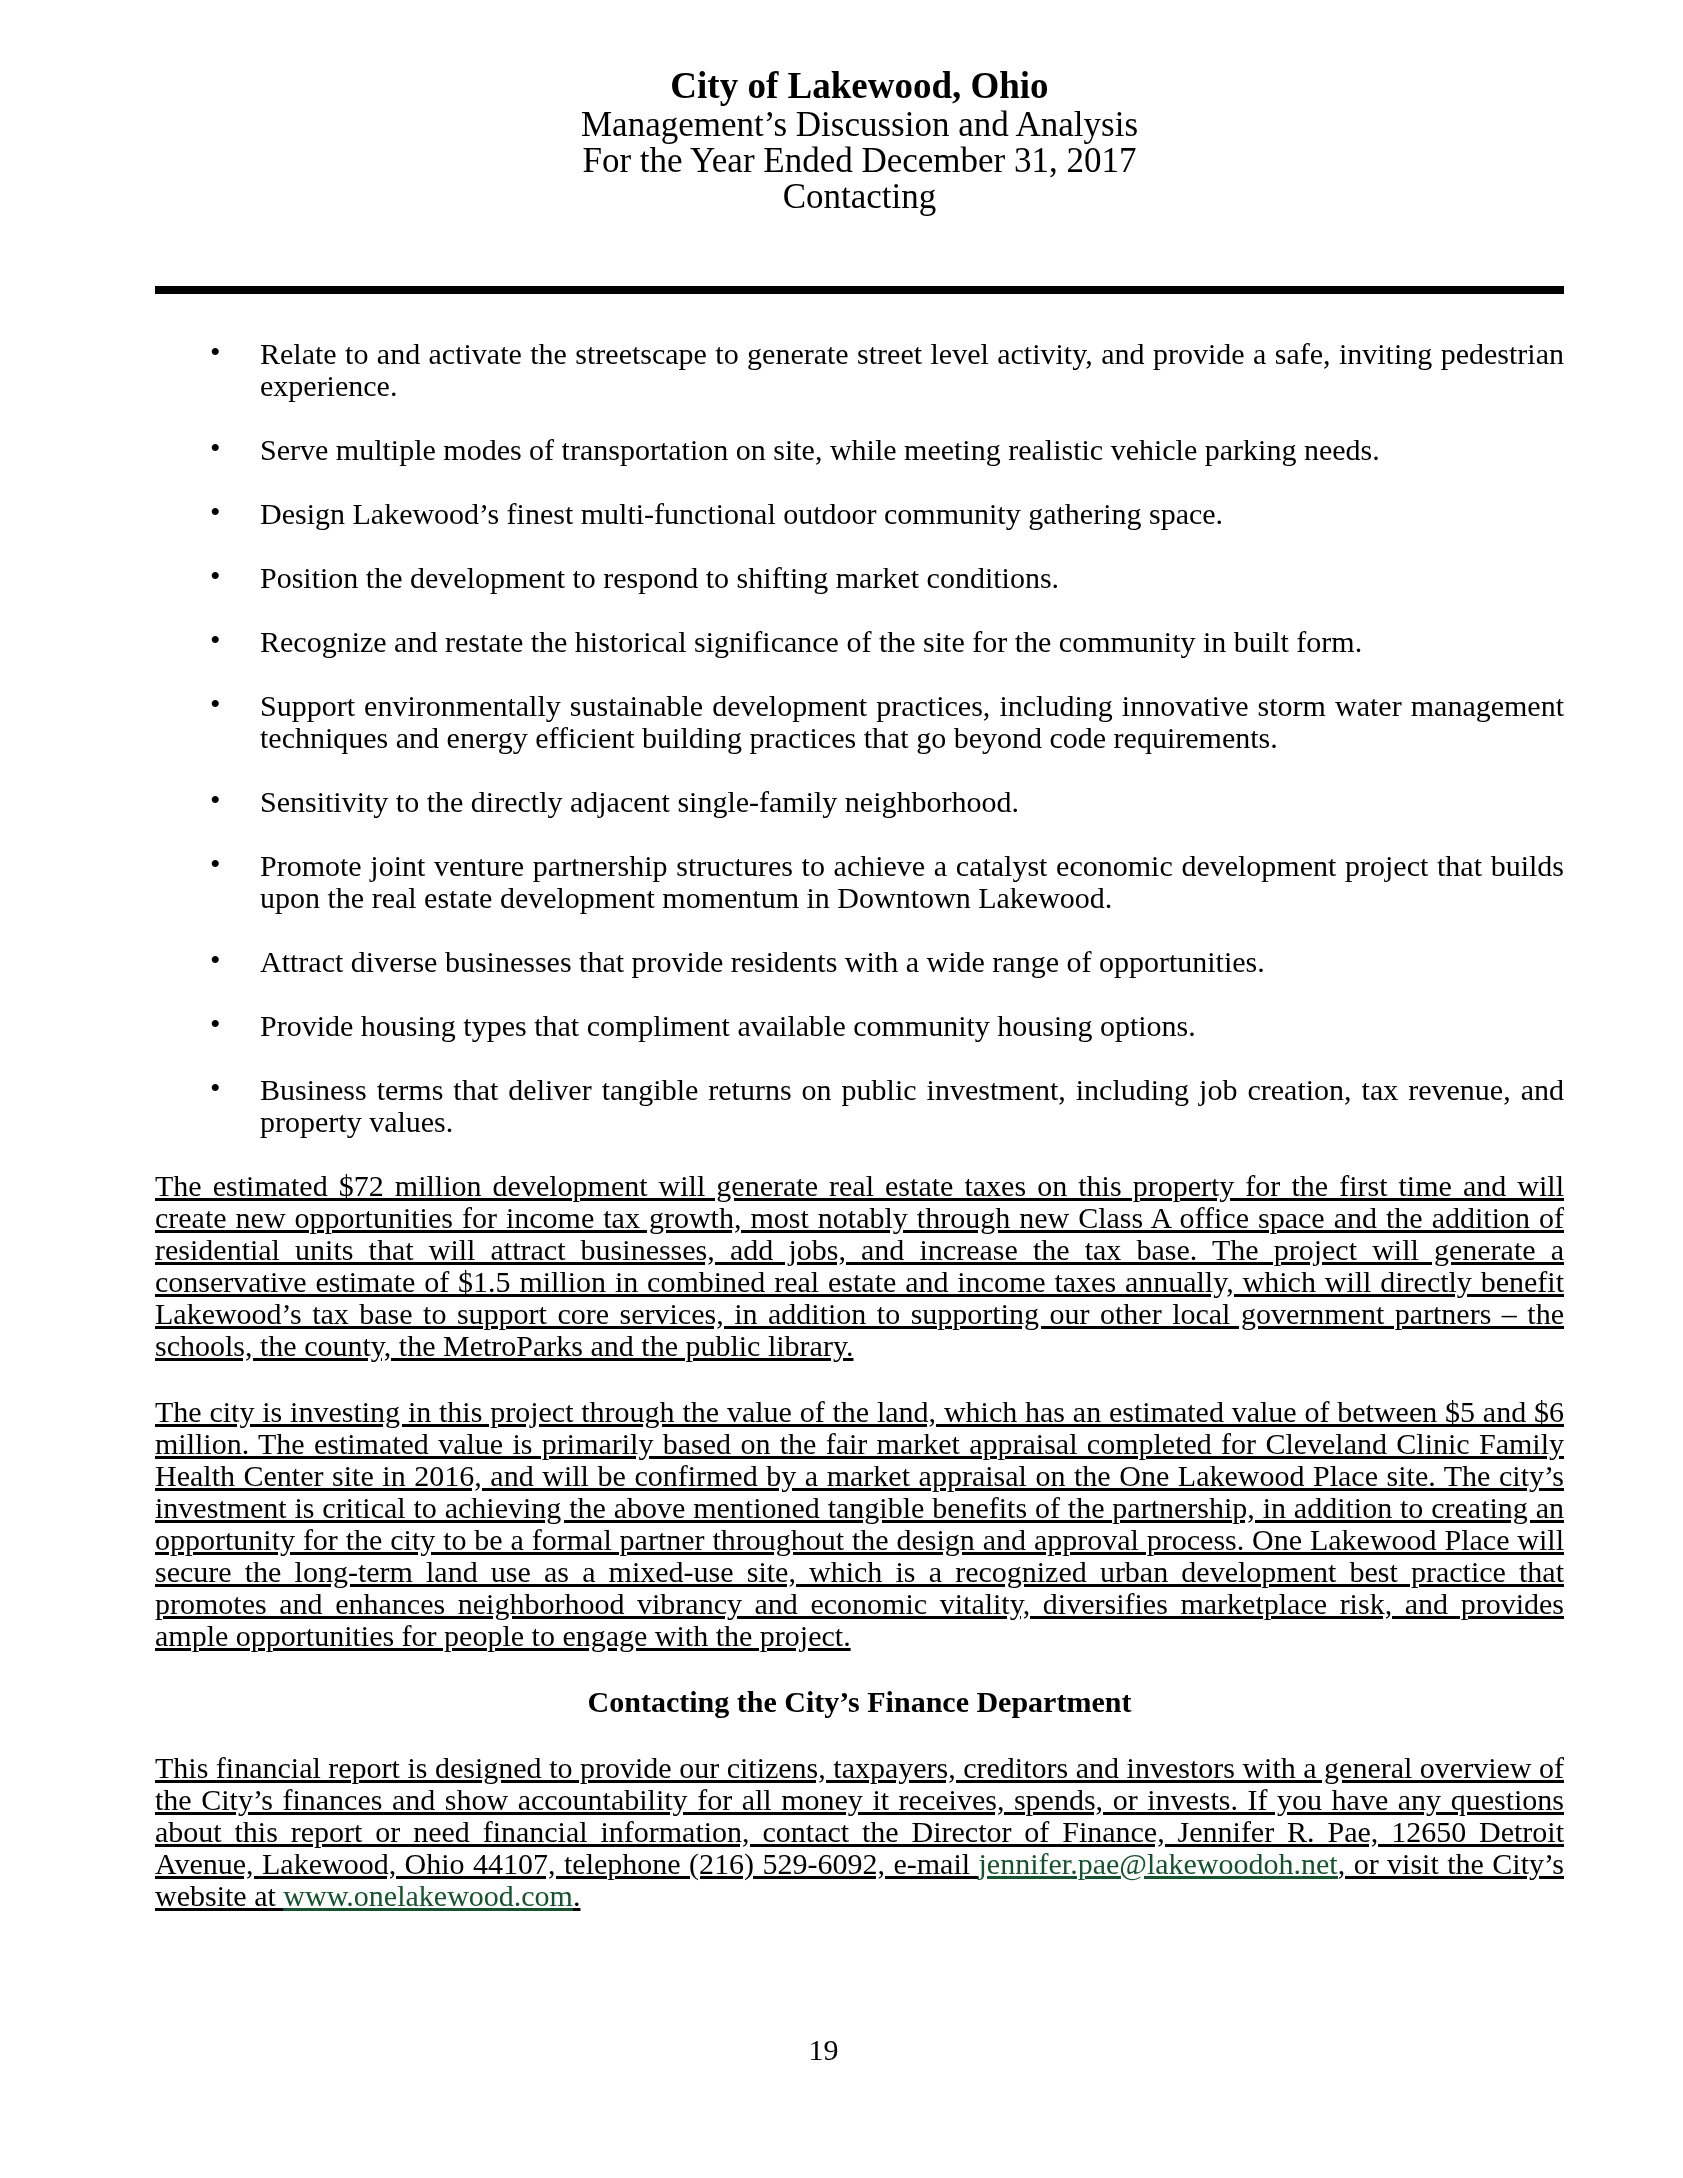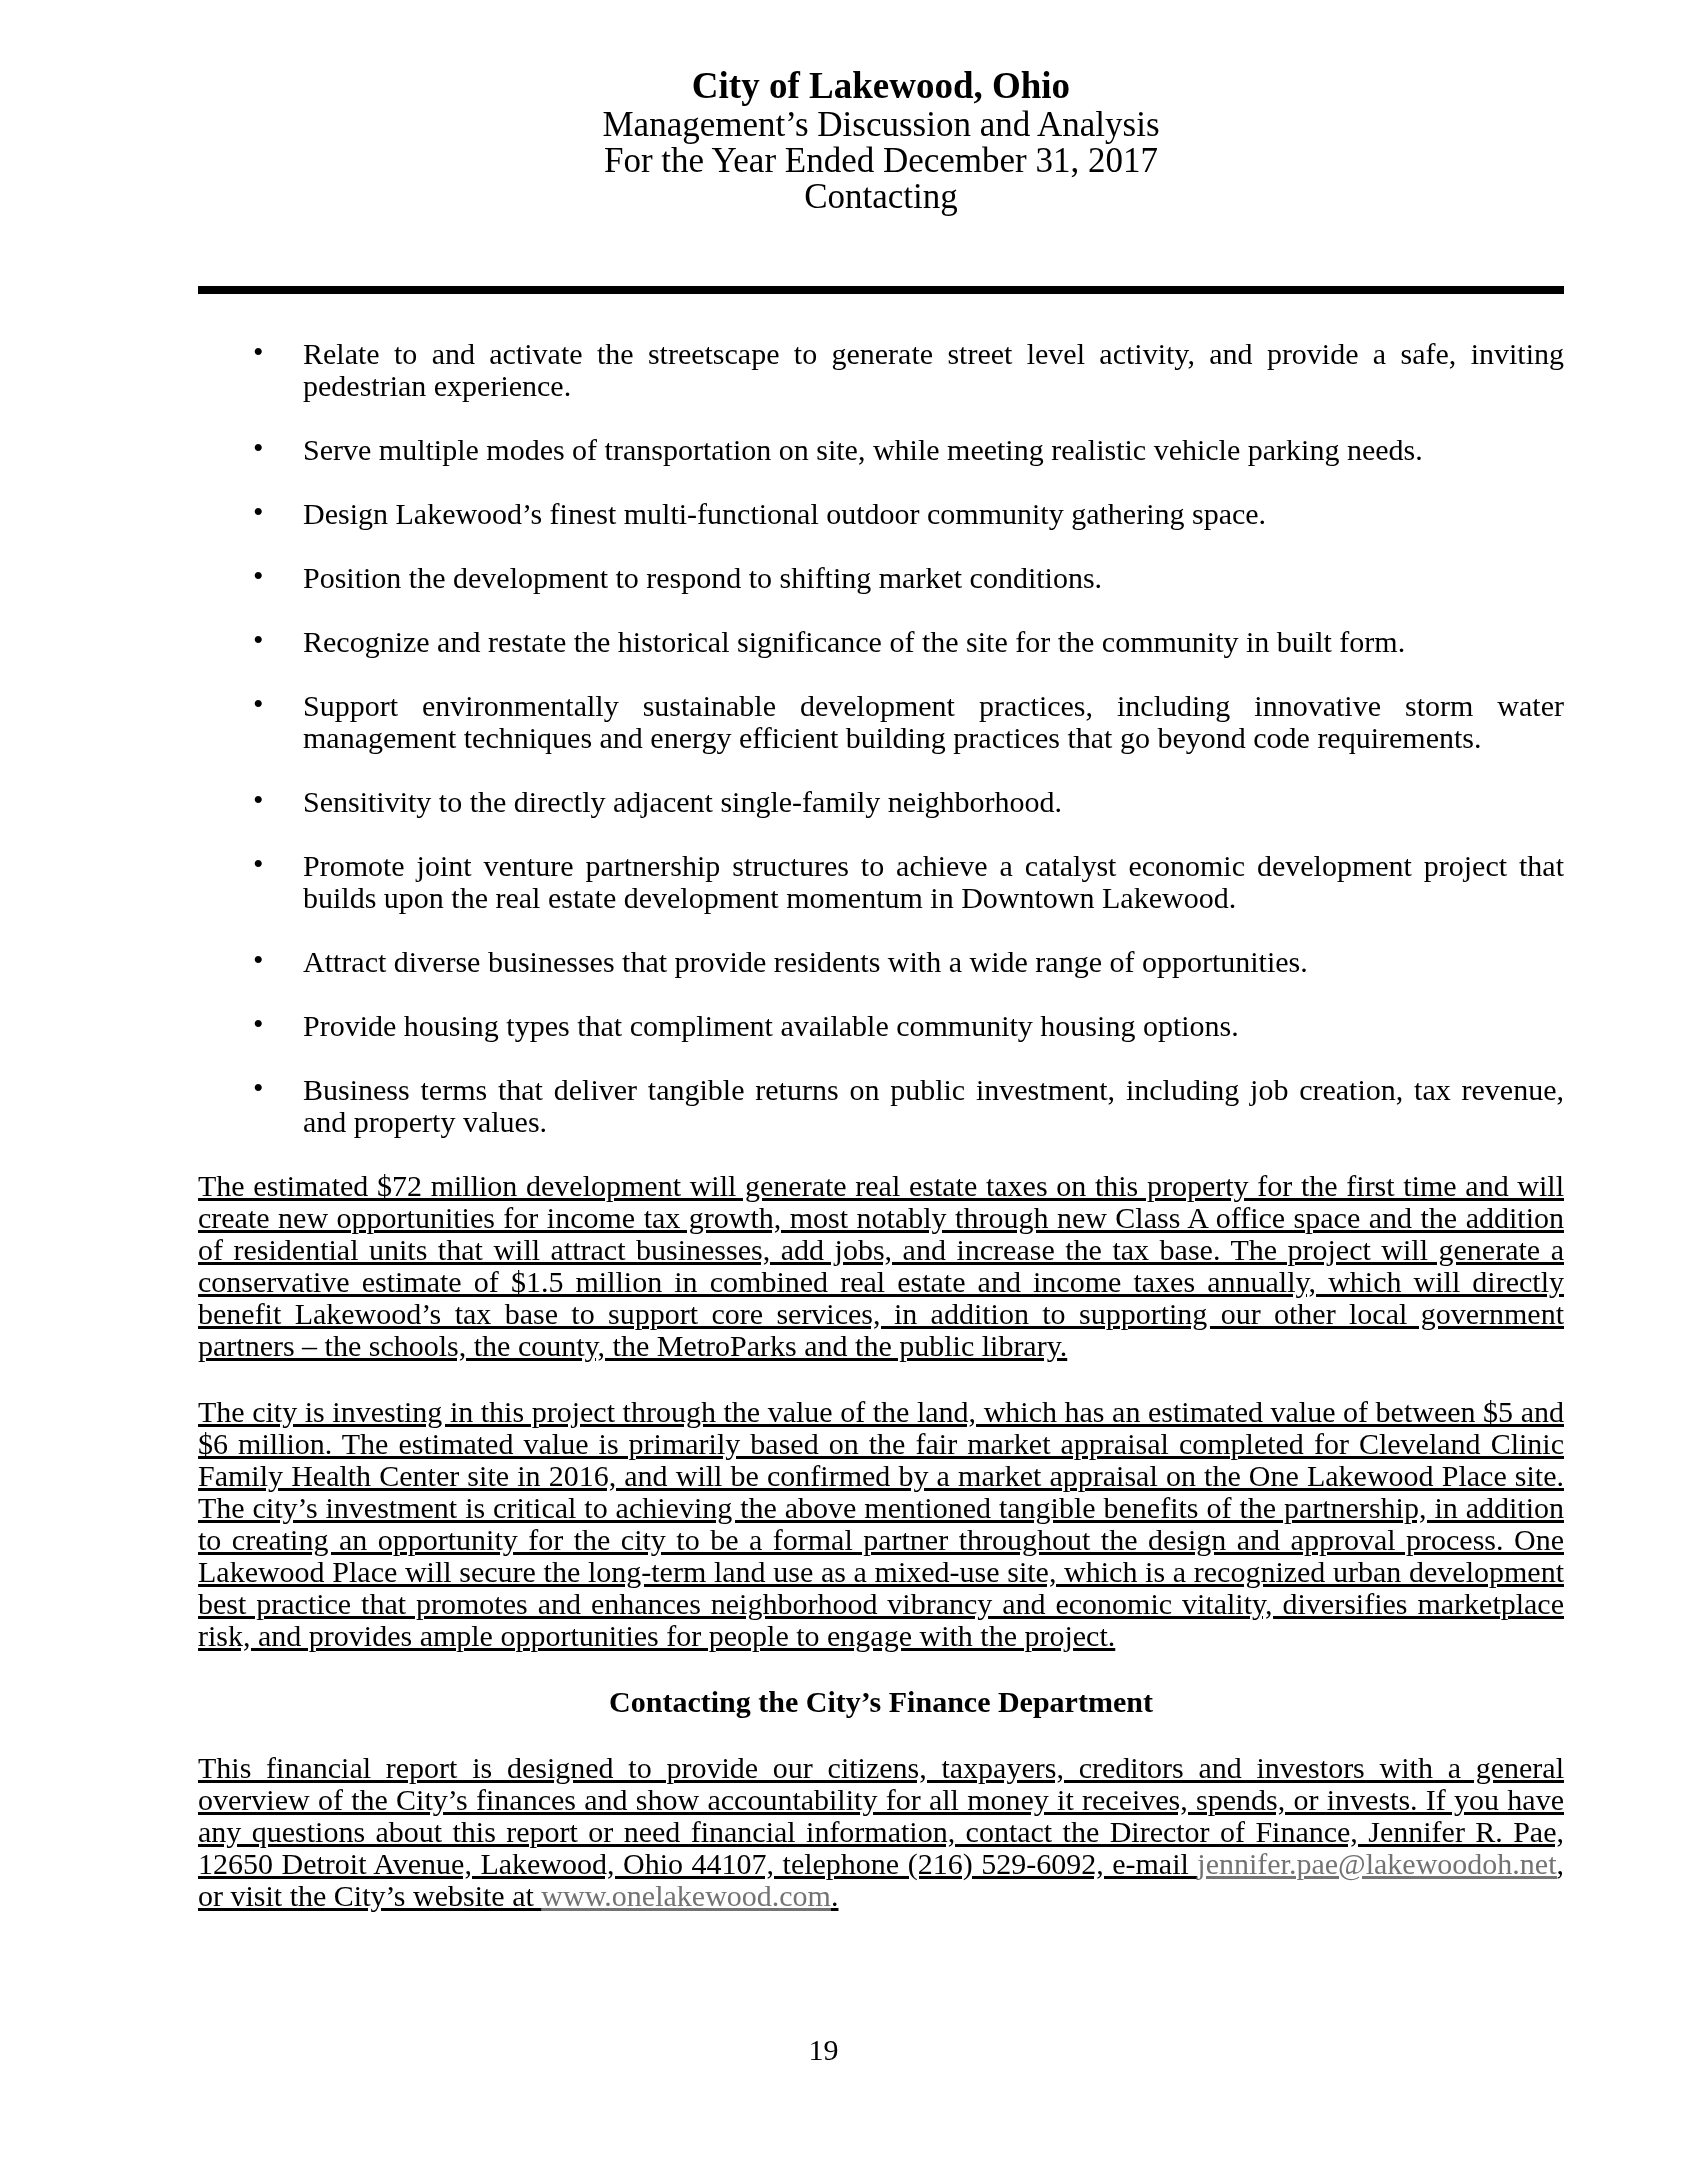--- a/index.html
+++ b/index.html
@@ -8,21 +8,20 @@
     width: 1683px;
     height: 2178px;
     background: #ffffff;
     color: #000000;
     font-family: "Liberation Serif", serif;
     position: relative;
     overflow: hidden;
   }
   .content {
     padding: 65px 119px 0 155px;
-    margin-left: 43px;
   }
   .doc-header { text-align: center; }
   .doc-title {
     font-size: 37px;
     font-weight: 700;
     line-height: 42px;
   }
   .doc-sub {
     font-size: 35px;
     line-height: 36px;
@@ -59,21 +58,21 @@
     text-decoration: underline;
   }
   .section-heading {
     font-size: 30px;
     line-height: 32px;
     font-weight: 700;
     margin: 0 0 34px 0;
     text-align: center;
   }
   a.doc-link {
-    color: #737373;
+    color: #14532d;
     text-decoration: underline;
     cursor: pointer;
   }
   .page-number {
     position: absolute;
     top: 2033px;
     left: 0;
     width: 1647px;
     text-align: center;
     font-size: 30px;

